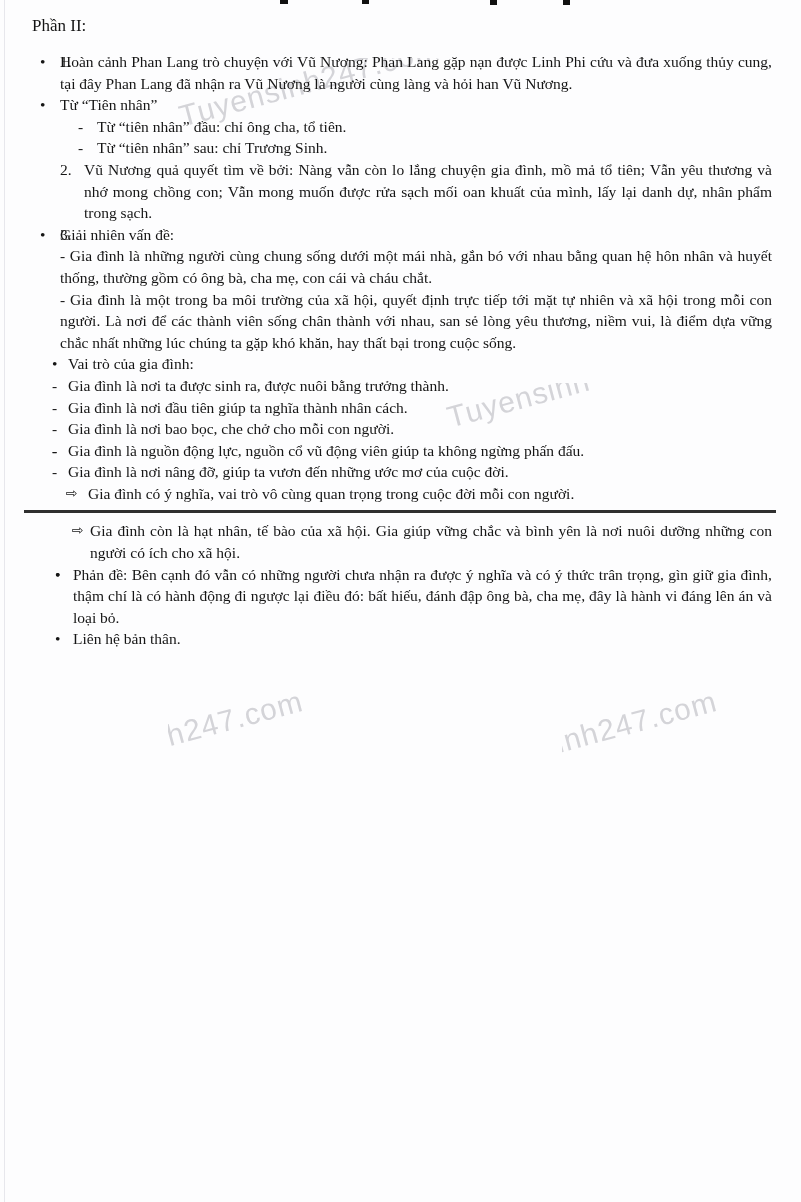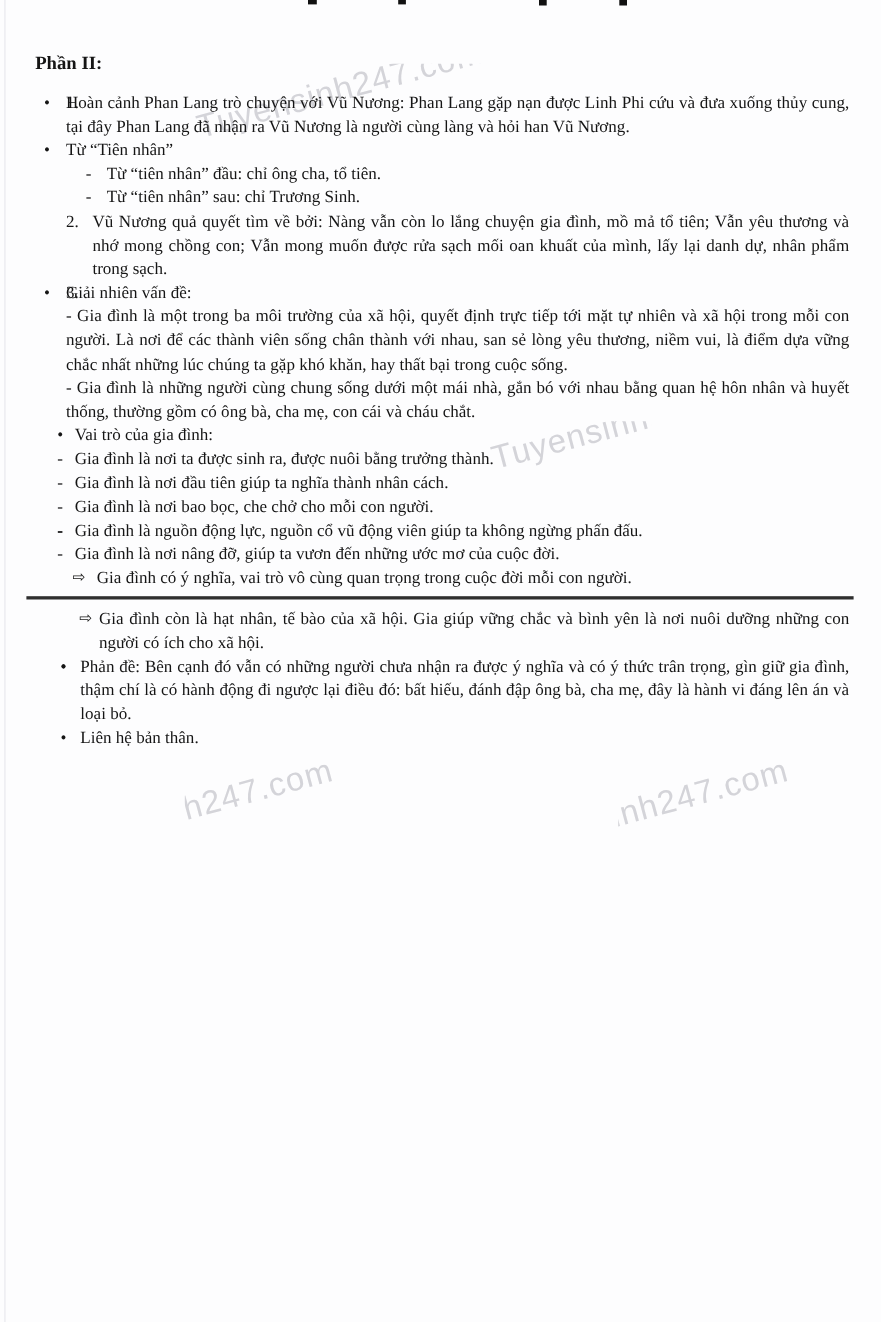--- a/index.html
+++ b/index.html
@@ -3,23 +3,22 @@
 <meta charset="utf-8">
 <style>
   html,body{margin:0;padding:0;background:#ffffff;}
   #page{
     position:relative;width:801px;height:1202px;background:#fdfdfe;
     font-family:"Liberation Serif", serif;color:#151515;overflow:hidden;
   }
   #edge-line{position:absolute;left:4px;top:0;width:1px;height:1202px;background:#e7e7ec;}
   .fragment{position:absolute;top:0;height:4px;background:#111;}
   #doc-title{
-    padding-top:14px;margin-left:32px;font-weight:bold;font-size:17px;line-height:23px;
+    padding-top:14px;margin-left:32px;font-weight:normal;font-size:17px;line-height:23px;
     margin-bottom:14px;
-    margin-top:32px;
   }
   .row{
     position:relative;font-size:15.5px;line-height:21.6px;text-align:justify;
     padding-right:29px;
   }
   .row .mk{position:absolute;top:0;}
   .mk-sans{font-family:"DejaVu Sans", sans-serif;font-size:14px;}
   .separator{height:3px;margin:6px 0 7px 24px;width:752px;}
   .watermark-clip{position:absolute;overflow:hidden;pointer-events:none;}
   .watermark{
@@ -56,22 +55,22 @@
 
   <div id="doc-body">
       <div class="row" style="padding-left: 84px;"><span class="mk" style="left: 60px;">1.</span><span></span></div>
       <div class="row" style="padding-left: 60px;"><span class="mk" style="left: 40px;">•</span><span>Hoàn cảnh Phan Lang trò chuyện với Vũ Nương: Phan Lang gặp nạn được Linh Phi cứu và đưa xuống thủy cung, tại đây Phan Lang đã nhận ra Vũ Nương là người cùng làng và hỏi han Vũ Nương.</span></div>
       <div class="row" style="padding-left: 60px;"><span class="mk" style="left: 40px;">•</span><span>Từ “Tiên nhân”</span></div>
       <div class="row" style="padding-left: 97px;"><span class="mk" style="left: 78px;">-</span><span>Từ “tiên nhân” đầu: chỉ ông cha, tổ tiên.</span></div>
       <div class="row" style="padding-left: 97px;"><span class="mk" style="left: 78px;">-</span><span>Từ “tiên nhân” sau: chỉ Trương Sinh.</span></div>
       <div class="row" style="padding-left: 84px;"><span class="mk" style="left: 60px;">2.</span><span>Vũ Nương quả quyết tìm về bởi: Nàng vẫn còn lo lắng chuyện gia đình, mồ mả tổ tiên; Vẫn yêu thương và nhớ mong chồng con; Vẫn mong muốn được rửa sạch mối oan khuất của mình, lấy lại danh dự, nhân phẩm trong sạch.</span></div>
       <div class="row" style="padding-left: 84px;"><span class="mk" style="left: 60px;">3.</span></div>
       <div class="row" style="padding-left: 60px;"><span class="mk" style="left: 40px;">•</span><span>Giải nhiên vấn đề:</span></div>
+      <div class="row" style="padding-left: 60px;"><span>- Gia đình là những người cùng chung sống dưới một mái nhà, gắn bó với nhau bằng quan hệ hôn nhân và huyết thống, thường gồm có ông bà, cha mẹ, con cái và cháu chắt.</span></div>
       <div class="row" style="padding-left: 60px;"><span>- Gia đình là một trong ba môi trường của xã hội, quyết định trực tiếp tới mặt tự nhiên và xã hội trong mỗi con người. Là nơi để các thành viên sống chân thành với nhau, san sẻ lòng yêu thương, niềm vui, là điểm dựa vững chắc nhất những lúc chúng ta gặp khó khăn, hay thất bại trong cuộc sống.</span></div>
-      <div class="row" style="padding-left: 60px;"><span>- Gia đình là những người cùng chung sống dưới một mái nhà, gắn bó với nhau bằng quan hệ hôn nhân và huyết thống, thường gồm có ông bà, cha mẹ, con cái và cháu chắt.</span></div>
       <div class="row" style="padding-left: 68px;"><span class="mk" style="left: 52px;">•</span><span>Vai trò của gia đình:</span></div>
       <div class="row" style="padding-left: 68px;"><span class="mk" style="left: 52px;">-</span><span>Gia đình là nơi ta được sinh ra, được nuôi bằng trưởng thành.</span></div>
       <div class="row" style="padding-left: 68px;"><span class="mk" style="left: 52px;">-</span><span>Gia đình là nơi đầu tiên giúp ta nghĩa thành nhân cách.</span></div>
       <div class="row" style="padding-left: 68px;"><span class="mk" style="left: 52px;">-</span><span>Gia đình là nơi bao bọc, che chở cho mỗi con người.</span></div>
       <div class="row" style="padding-left: 68px;"><span class="mk" style="left: 52px;">-</span></div>
       <div class="row" style="padding-left: 68px;"><span class="mk" style="left: 52px;">-</span><span>Gia đình là nguồn động lực, nguồn cổ vũ động viên giúp ta không ngừng phấn đấu.</span></div>
       <div class="row" style="padding-left: 68px;"><span class="mk" style="left: 52px;">-</span><span>Gia đình là nơi nâng đỡ, giúp ta vươn đến những ước mơ của cuộc đời.</span></div>
       <div class="row" style="padding-left: 88px;"><span class="mk mk-sans" style="left: 66px;">⇨</span><span>Gia đình có ý nghĩa, vai trò vô cùng quan trọng trong cuộc đời mỗi con người.</span></div>
       <div class="separator" style="background: rgb(47, 47, 47);"></div>
       <div class="row" style="padding-left: 90px;"><span class="mk mk-sans" style="left: 72px;">⇨</span><span>Gia đình còn là hạt nhân, tế bào của xã hội. Gia giúp vững chắc và bình yên là nơi nuôi dưỡng những con người có ích cho xã hội.</span></div>

